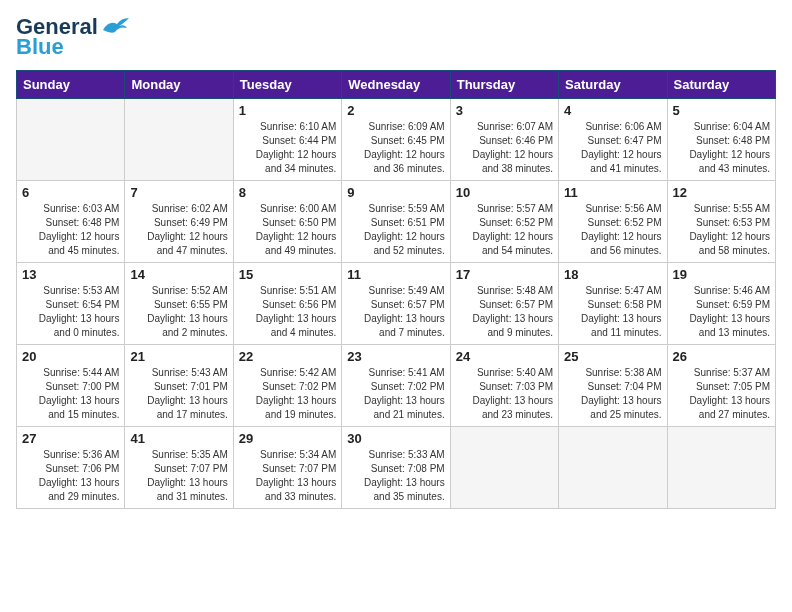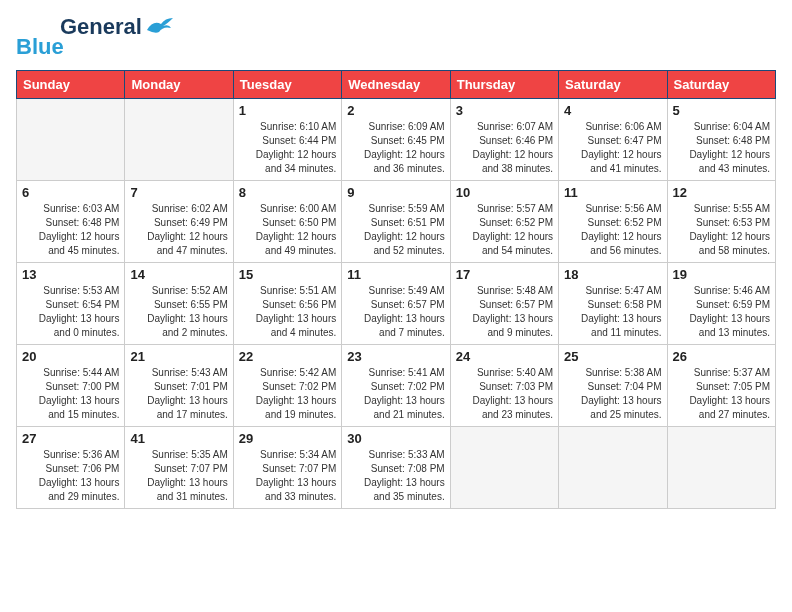--- a/index.html
+++ b/index.html
@@ -18,42 +18,41 @@
     }
     .logo {
       display: flex;
       align-items: center;
     }
     .logo-text {
       font-size: 22px;
       font-weight: bold;
       color: #1a3a5c;
       line-height: 1;
-      margin-left: 44px;
     }
     .title-block {
       text-align: right;
     }
     .month-year {
       font-size: 36px;
       font-weight: bold;
       color: #1a3a5c;
       line-height: 1.1;
     }
     .location {
       font-size: 15px;
       color: #333;
     }
     .calendar {
       width: 100%;
       border-collapse: collapse;
       border: 1px solid #ccc;
     }
     .calendar th {
-      background: #ef4444;
+      background: #4c1d95;
       color: #fff;
       font-size: 13px;
       font-weight: bold;
       text-align: left;
       padding: 6px 6px;
       border: 1px solid #1a4a7a;
     }
     .calendar td {
       vertical-align: top;
       border: 1px solid #ccc;

